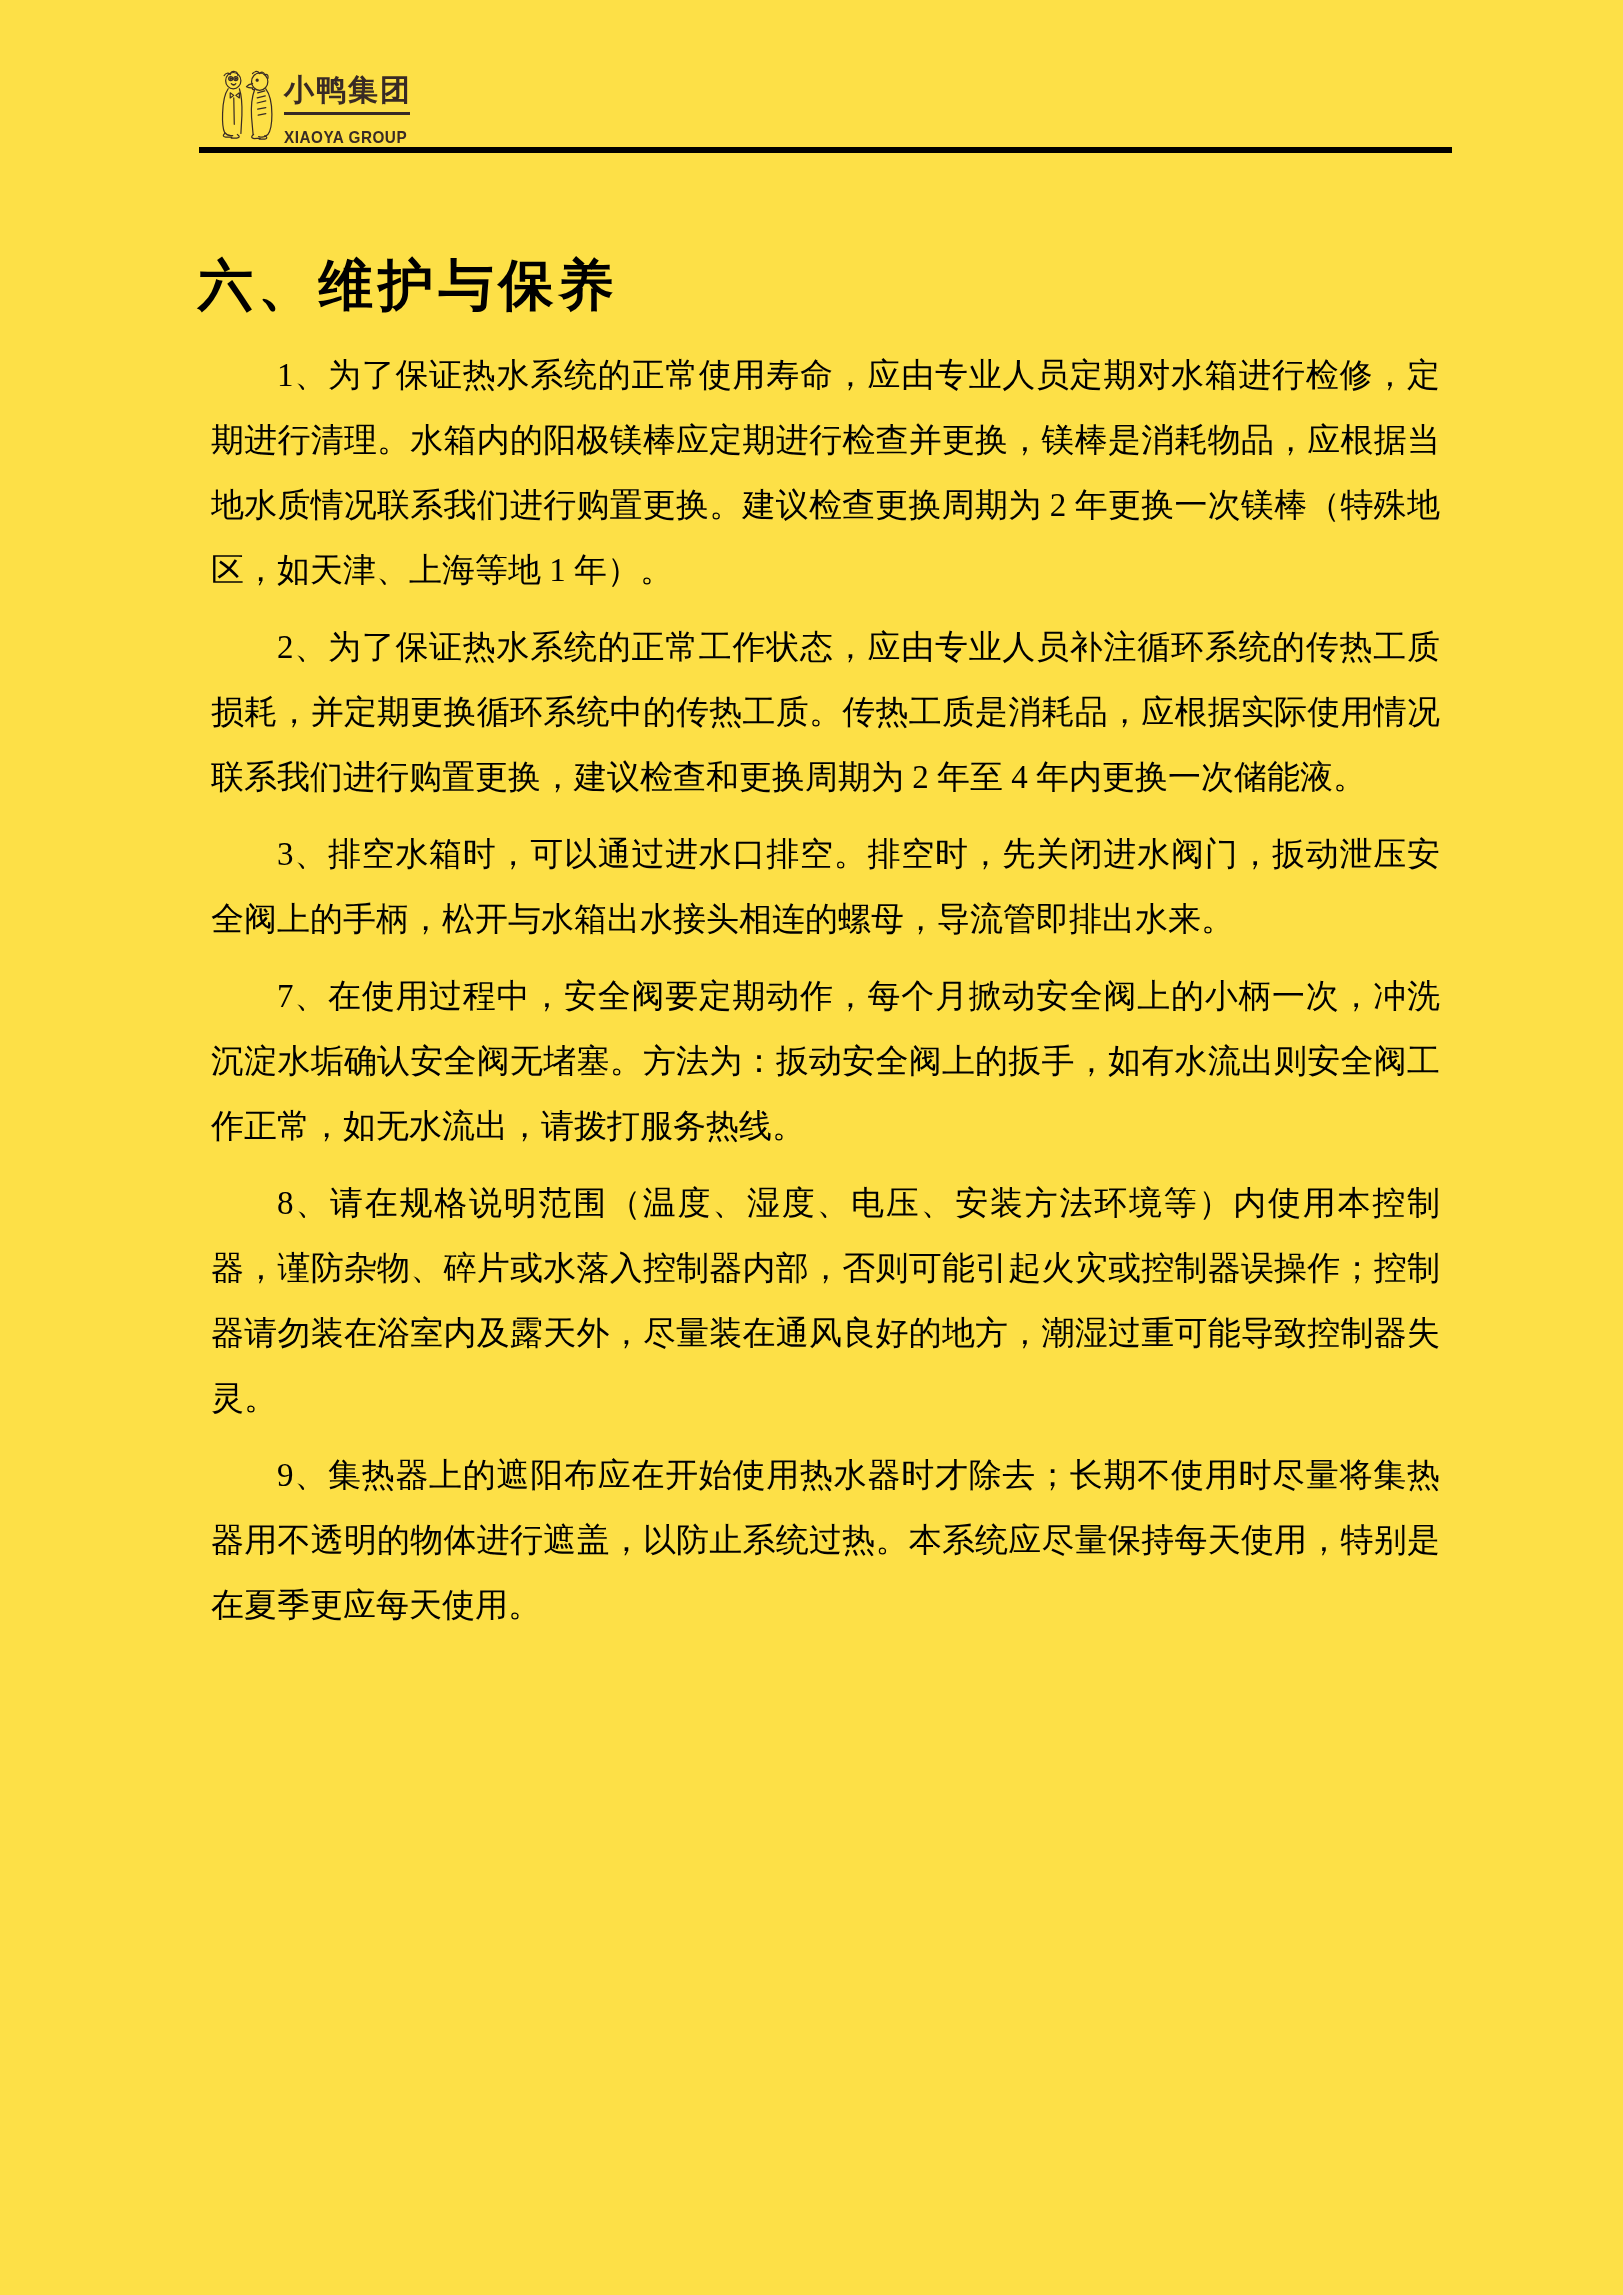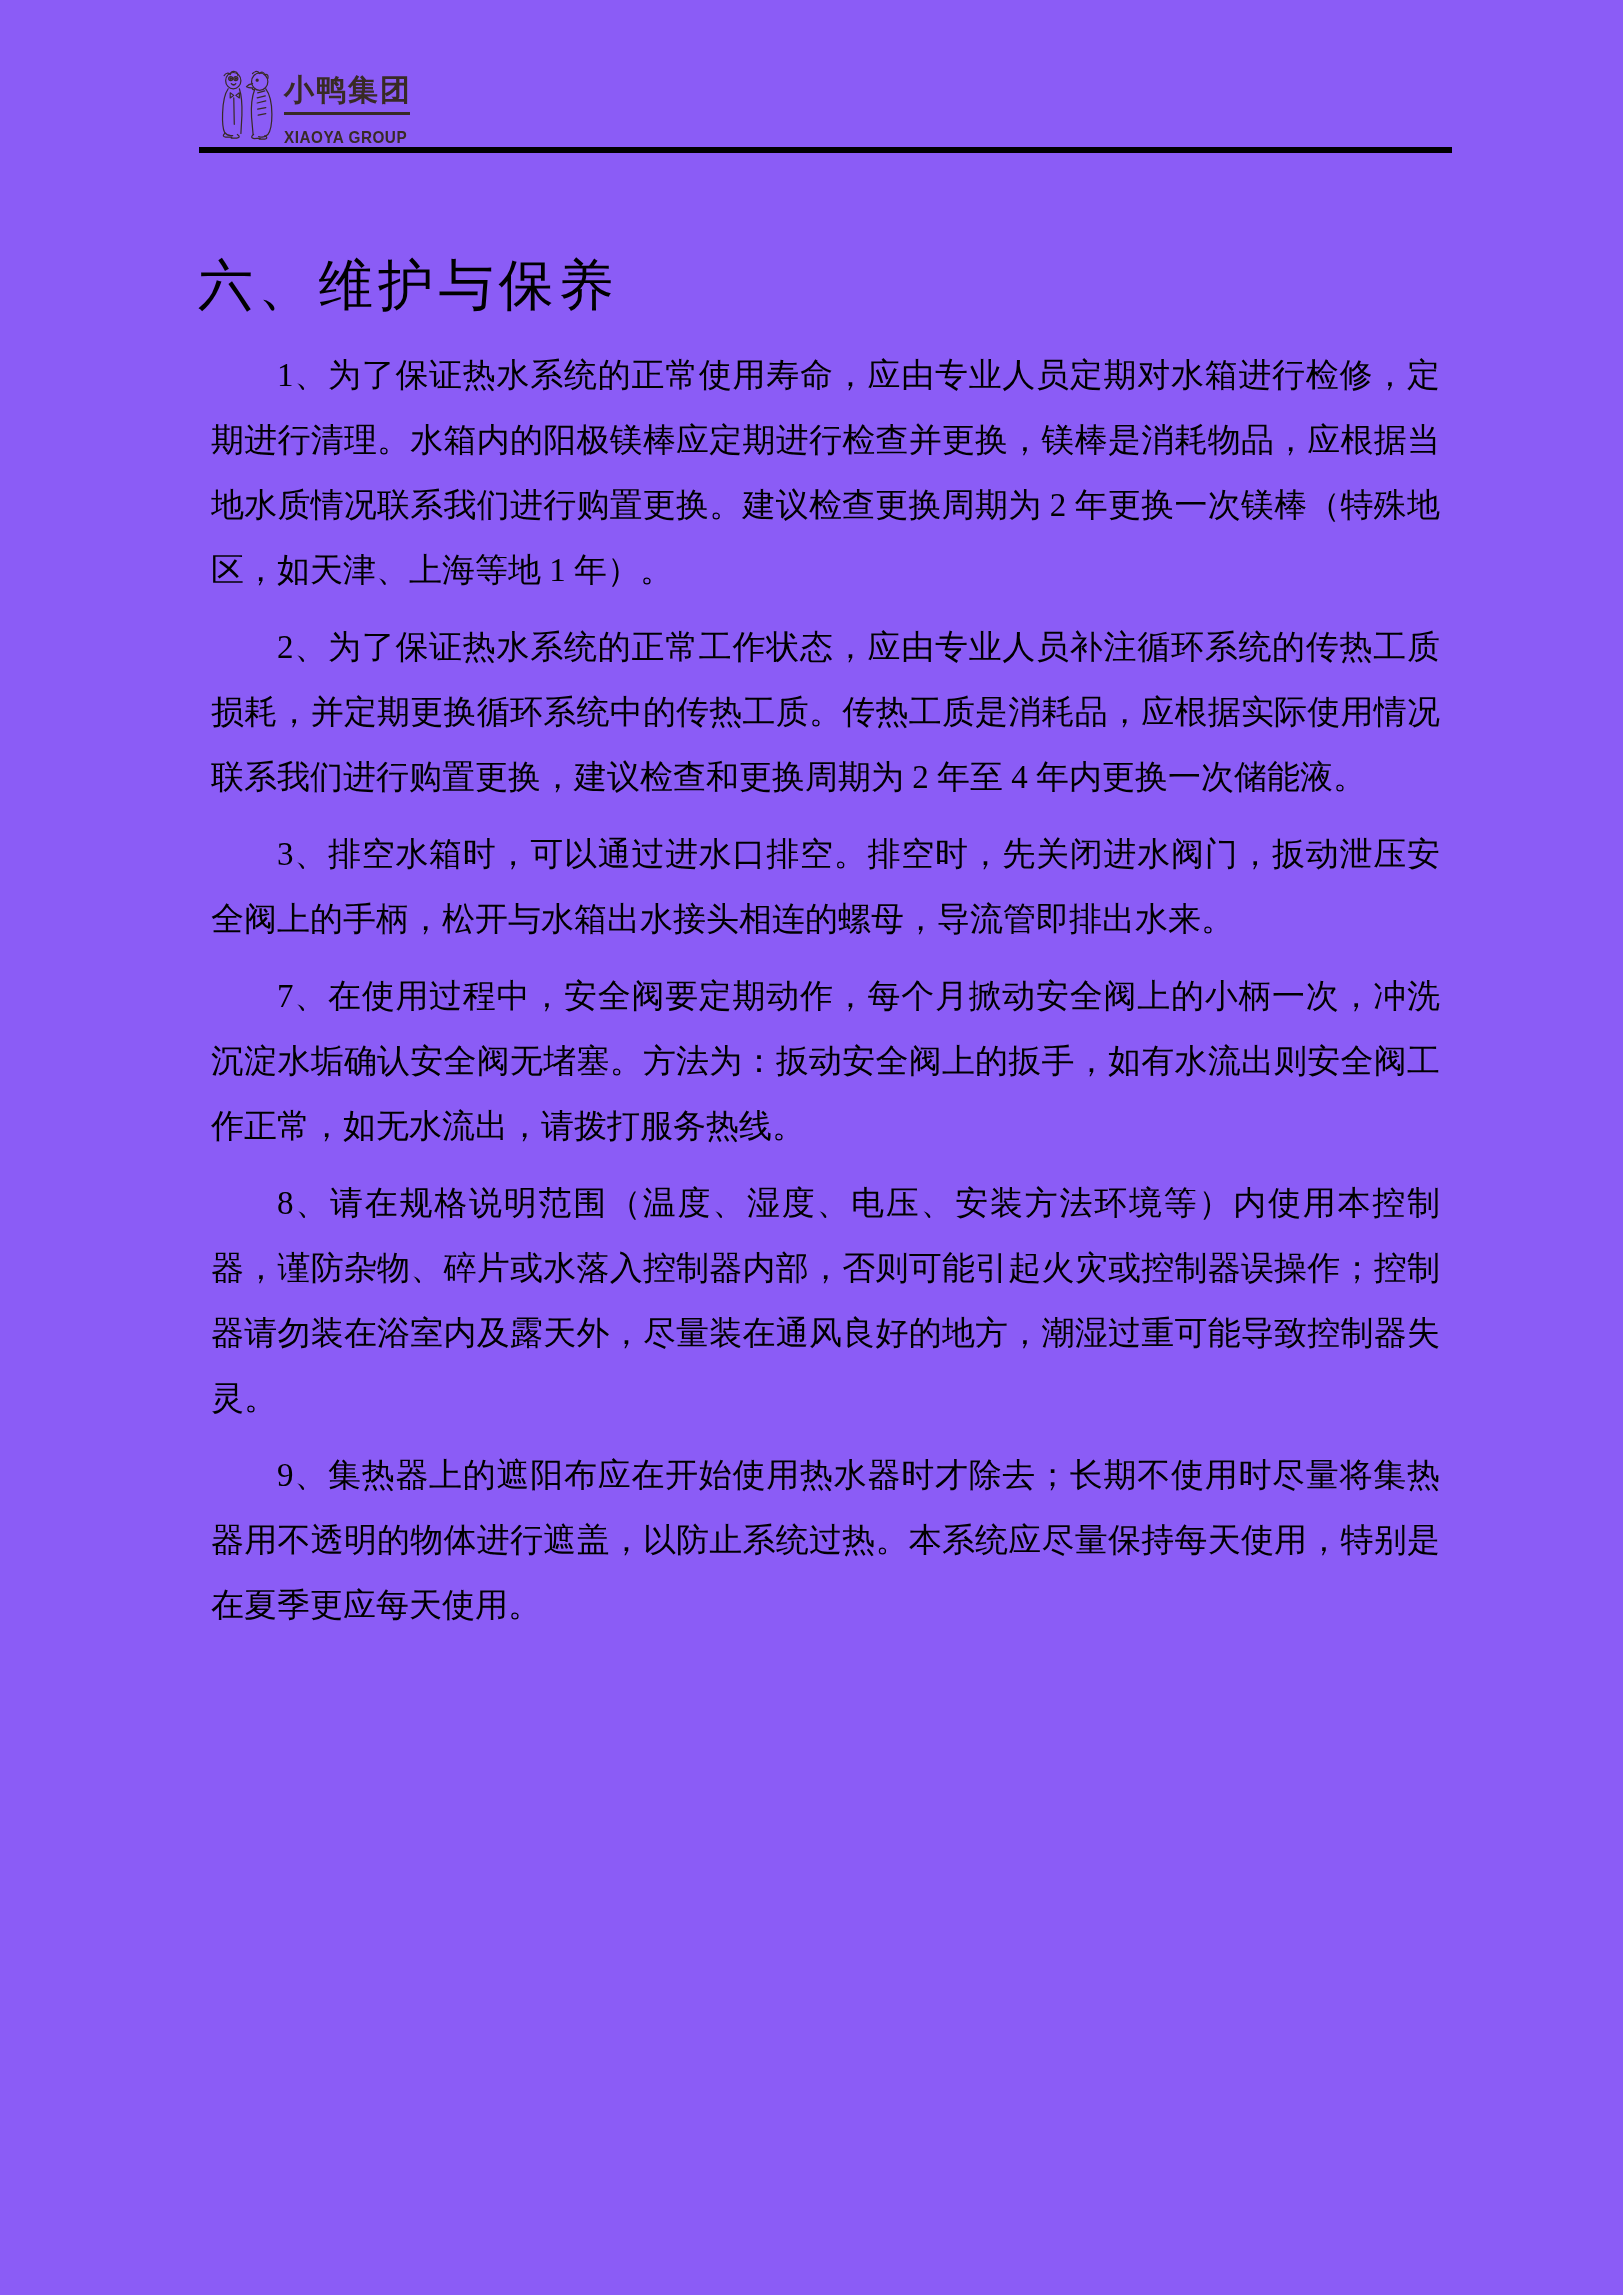--- a/index.html
+++ b/index.html
@@ -1,20 +1,20 @@
 <!DOCTYPE html>
 <html style="font-size:8.2px"><head>
 <meta charset="utf-8">
 <style>
   html, body { margin: 0; padding: 0; background: #e8e8e8; }
   .page {
     position: relative;
     width: 1623px;
     height: 2295px;
-    background: #8b5cf6;
+    background: #fde047;
     font-family: "Liberation Serif", "DejaVu Serif", serif;
     color: #000000;
     overflow: hidden;
   }
 
   
   .logo {
     position: absolute;
     left: 217px;
     top: 61px;
@@ -66,21 +66,21 @@
     background: #000000;
   }
 
   
   .section-heading {
     position: absolute;
     left: 198px;
     top: 252px;
     margin: 0;
     font-family: "Liberation Sans", "DejaVu Sans", sans-serif;
-    font-weight: normal;
+    font-weight: bold;
     font-size: 55px;
     letter-spacing: 5.1px;
     line-height: 1.2;
     color: #000000;
     white-space: nowrap;
   }
 
   .body-text {
     position: absolute;
     left: 199px;

